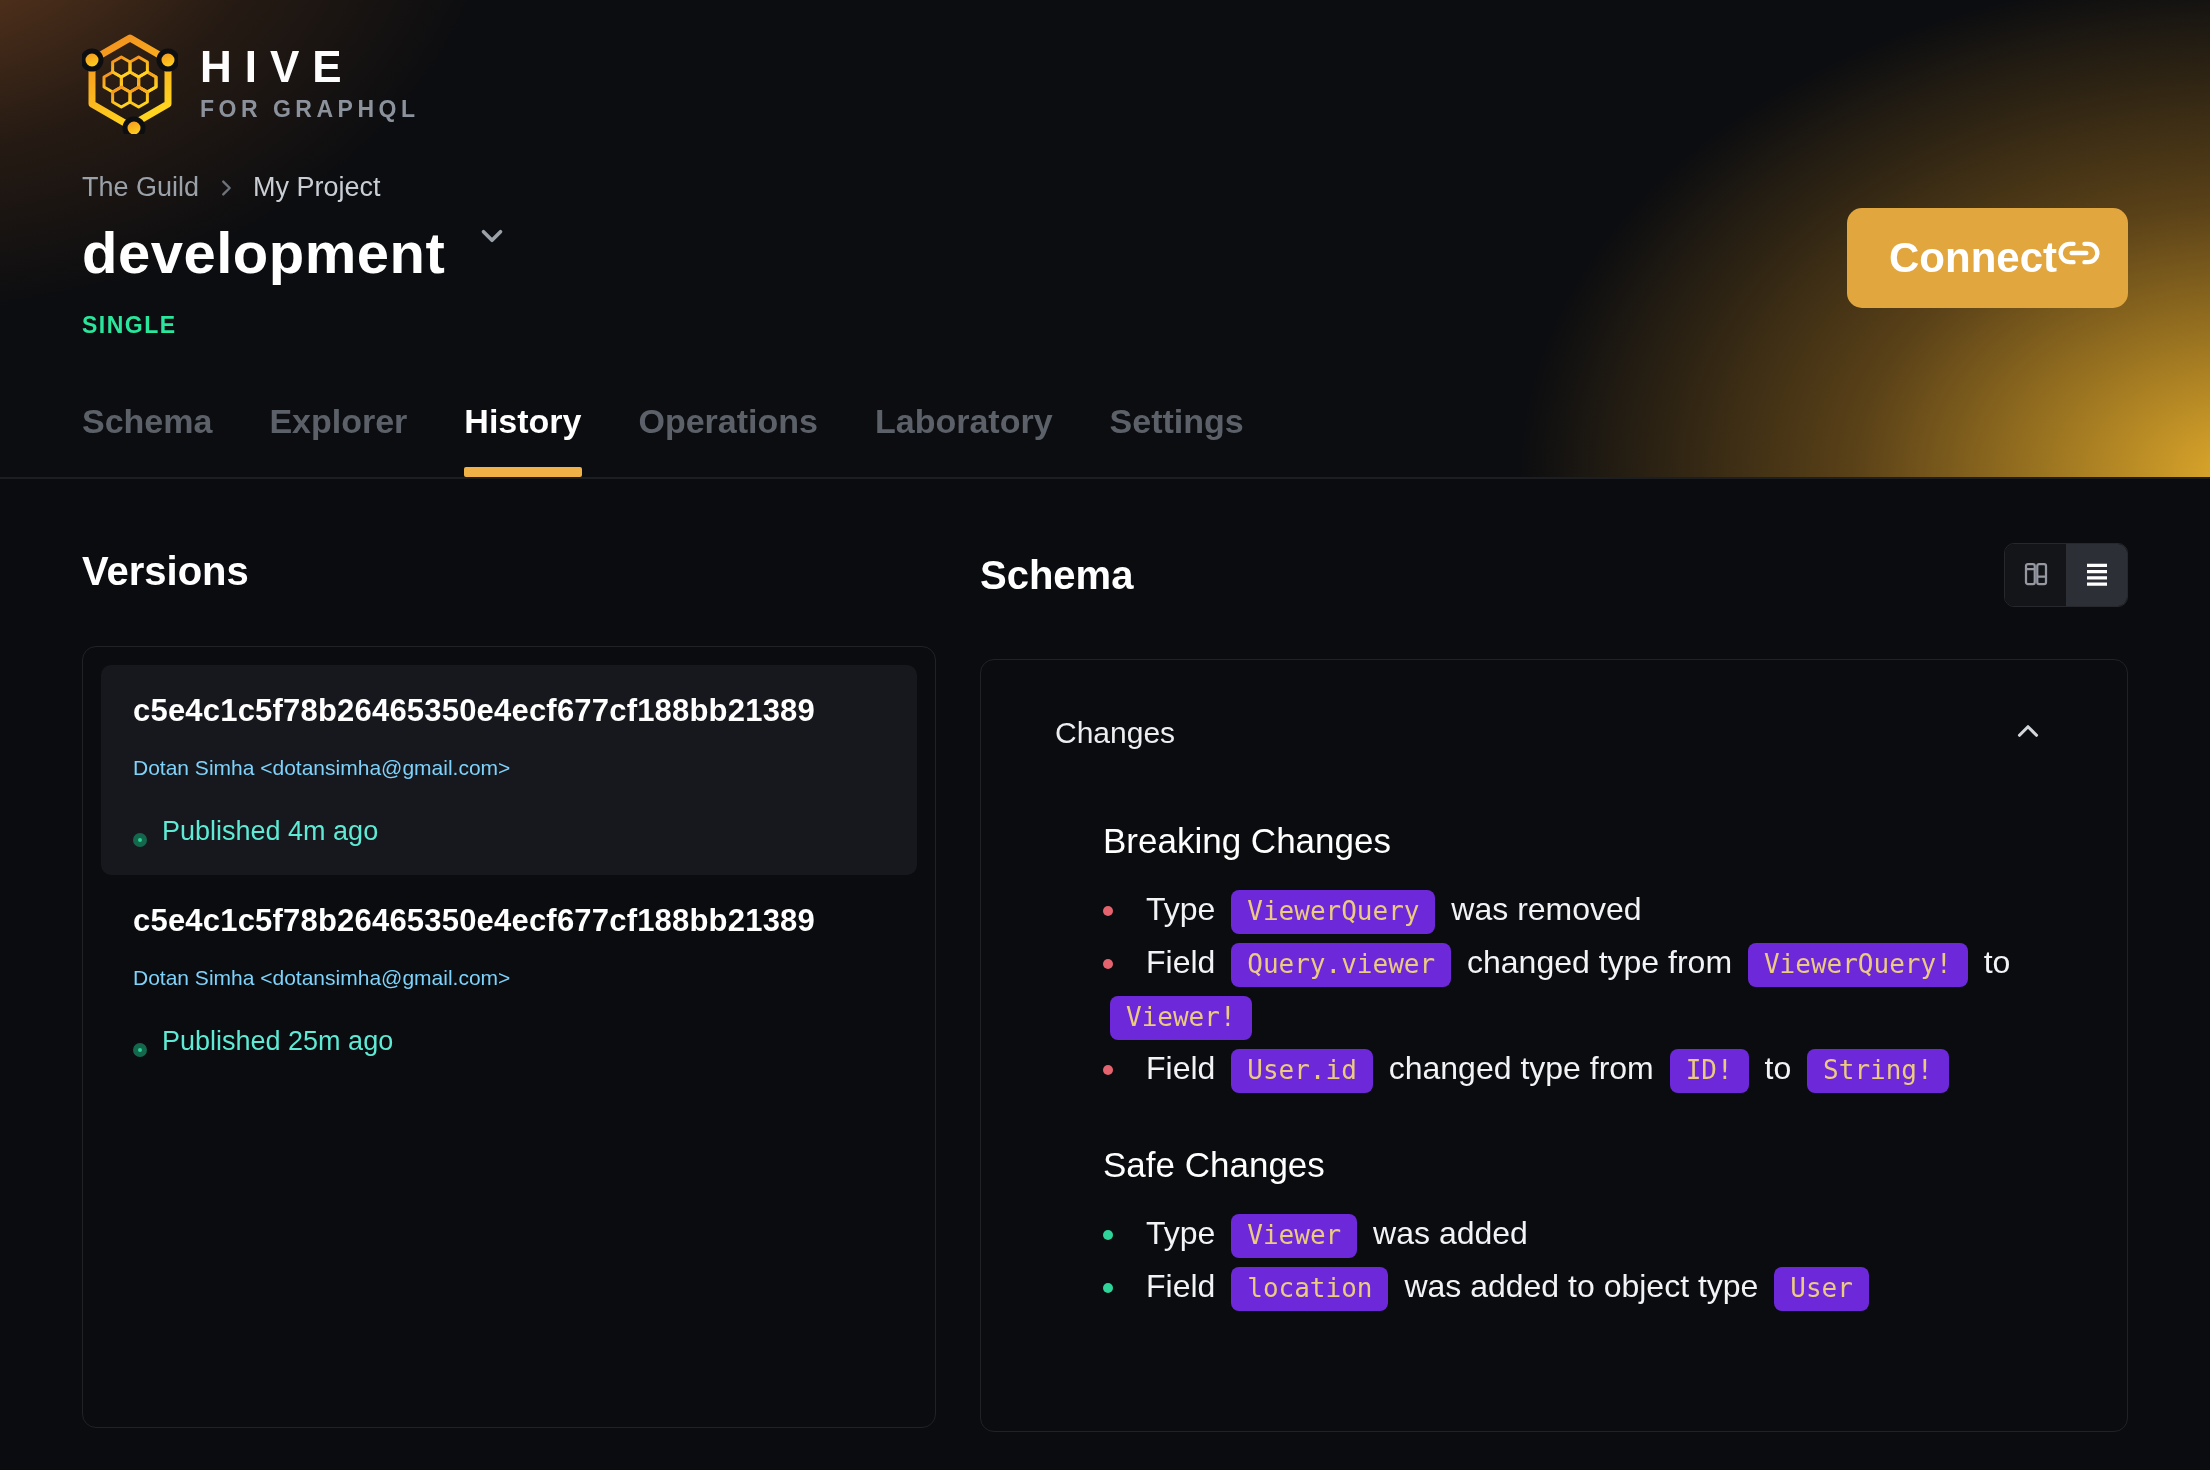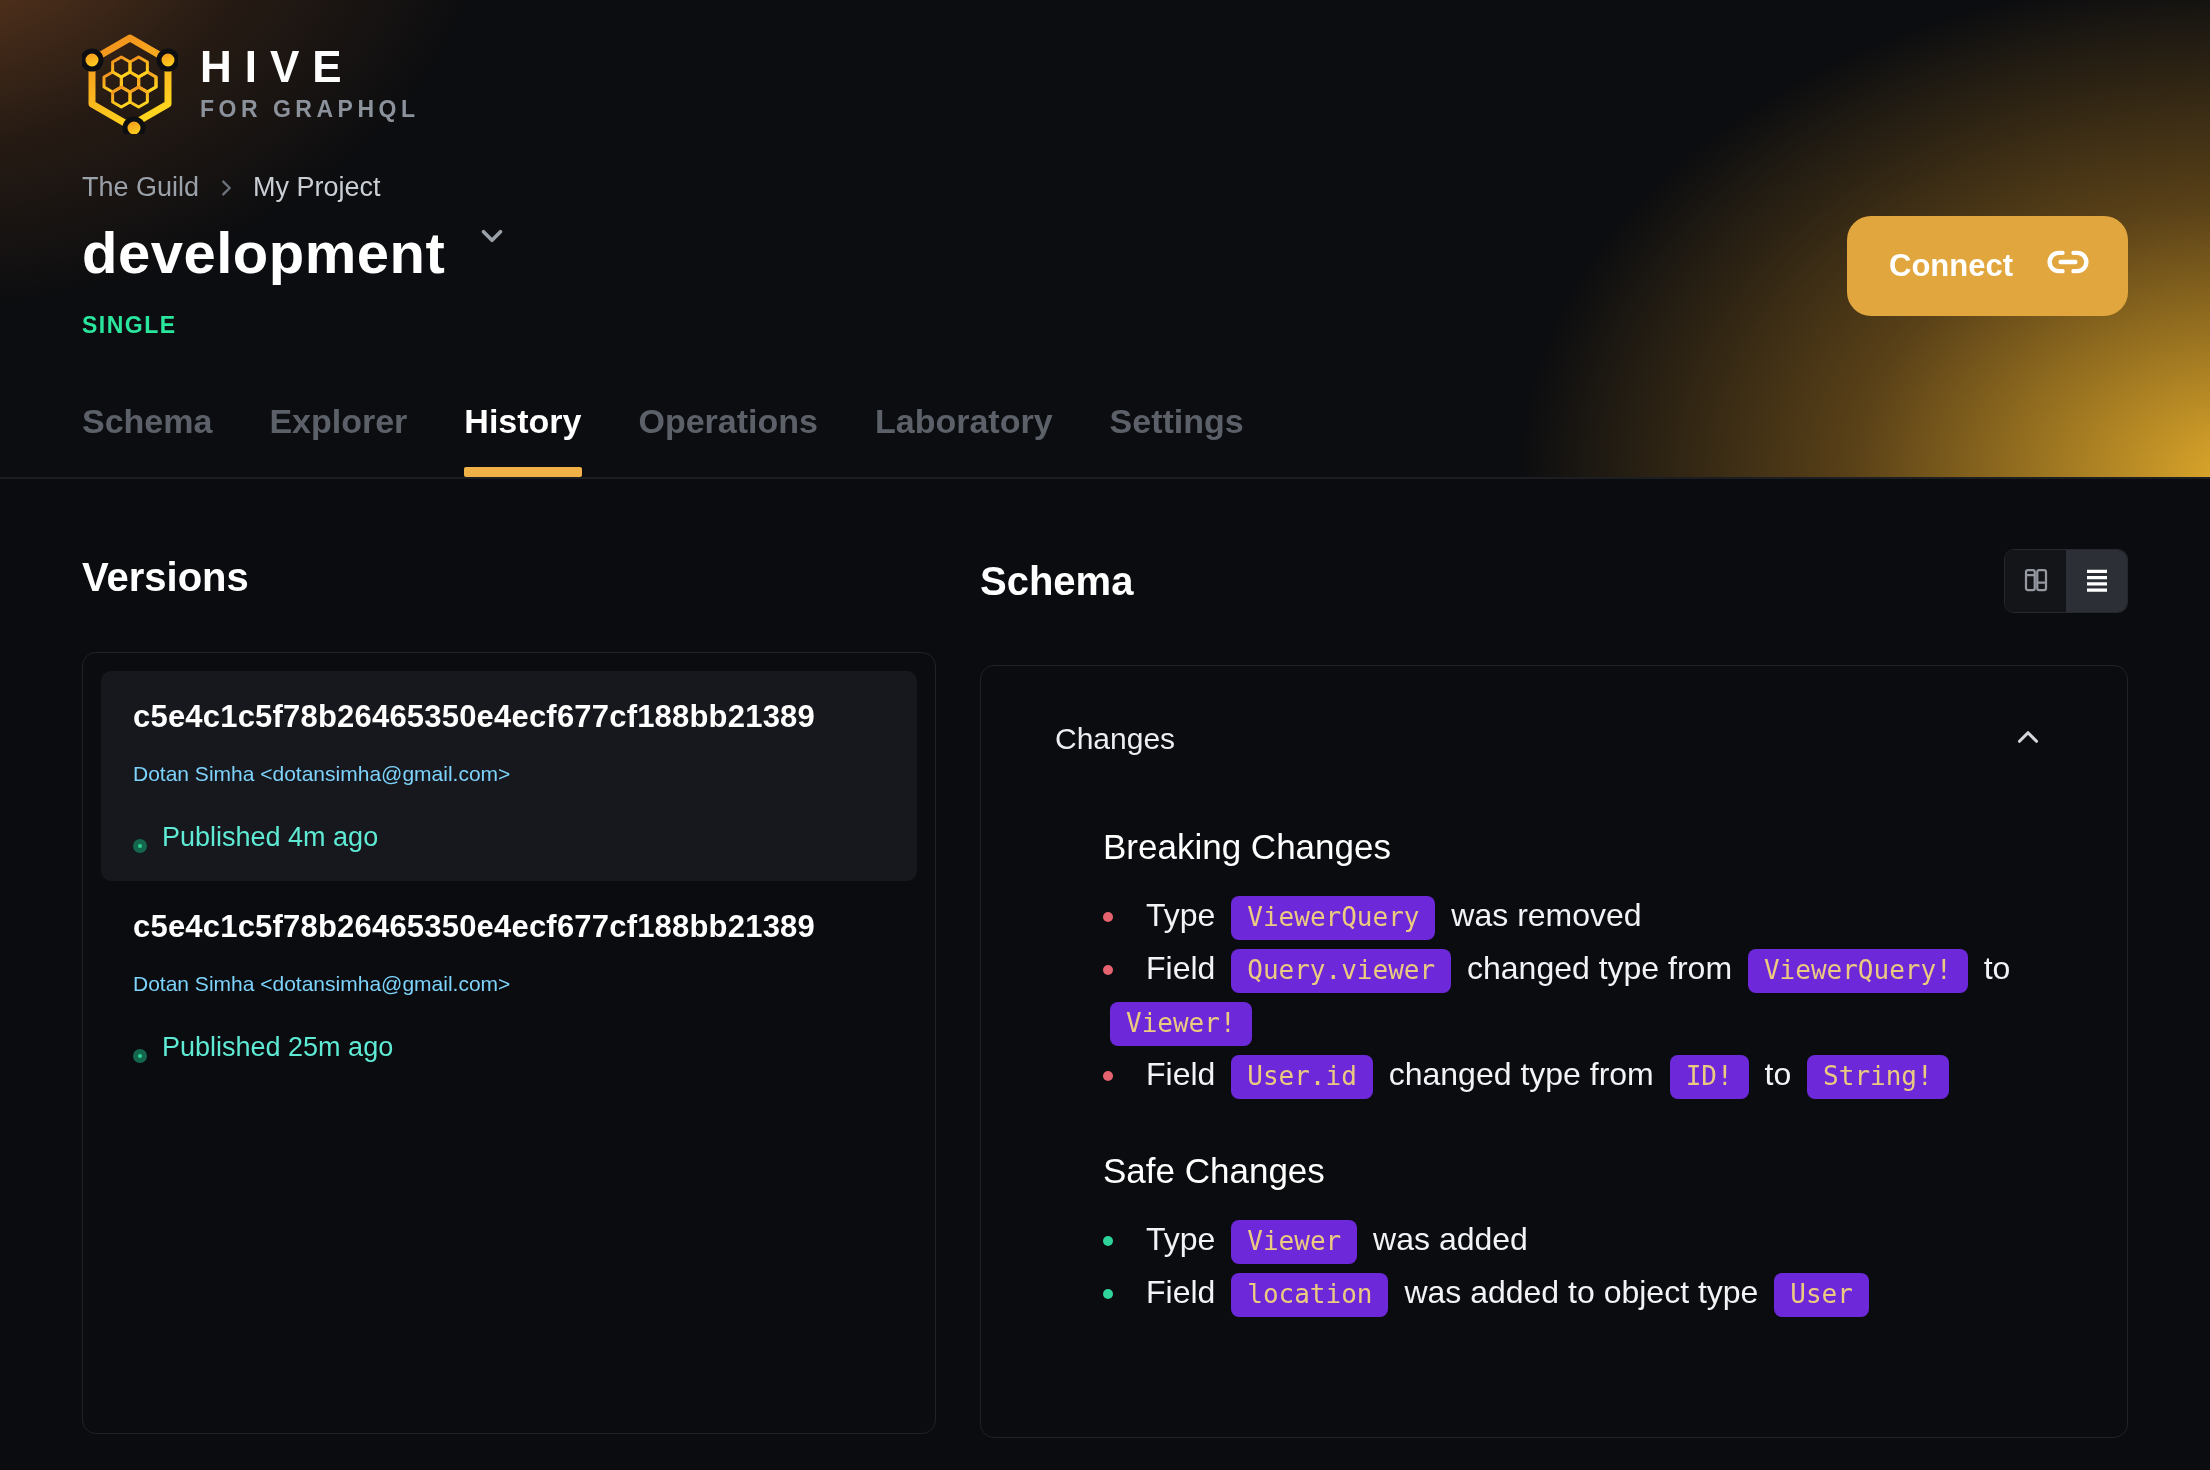--- a/index.html
+++ b/index.html
@@ -29,46 +29,46 @@
   .crumbs { display: flex; align-items: center; gap: 16px; margin-top: 34px; font-size: 27px; }
   .crumb-org { color: #9aa1a9; }
   .crumb-proj { color: #c9ced5; }
   .crumb-sep { display: inline-flex; }
 
   .title-row { display: flex; align-items: flex-start; gap: 30px; margin-top: 16px; }
   .title-row h1 { font-size: 58px; font-weight: 800; color: #ffffff; letter-spacing: 0.5px; }
   .badge { margin-top: 26px; font-size: 23px; font-weight: 700; letter-spacing: 1.5px; }
 
   .connect {
-    position: absolute; top: 216px; right: 82px;
+    position: absolute; top: 208px; right: 82px;
     width: 281px; height: 100px;
-    border: none; border-radius: 24px;
+    border: none; border-radius: 15px;
     display: flex; align-items: center; justify-content: space-between;
     padding: 0 38px 0 42px;
-    color: #ffffff; font-size: 31px; font-weight: 700;
+    color: #ffffff; font-size: 42px; font-weight: 700;
     font-family: "Liberation Sans", sans-serif;
     cursor: pointer;
   }
 
   .tabs { position: absolute; left: 82px; bottom: 0; display: flex; gap: 57px; }
   .tab {
     position: relative;
     font-size: 34px; font-weight: 700;
     color: #5c6169;
     padding-bottom: 36px;
     cursor: pointer;
   }
   .tab.active { color: #ffffff; }
   .tab.active::after {
     content: ""; position: absolute; left: 0; right: 0; bottom: 0;
     height: 10px; border-radius: 2px; background: var(--accent);
   }
 
   
-  main { display: flex; gap: 44px; padding: 12px 82px; }
+  main { display: flex; gap: 44px; padding: 6px 82px; }
   .col-left { width: 854px; flex: none; }
   .col-right { flex: 1; }
 
   h2.sec-title { font-size: 40px; font-weight: 700; color: #ffffff; }
   .col-left h2.sec-title { margin-top: 64px; }
 
   .versions-box {
     margin-top: 52px; height: 782px;
     border: 1px solid #202227; border-radius: 14px;
     padding: 18px;

